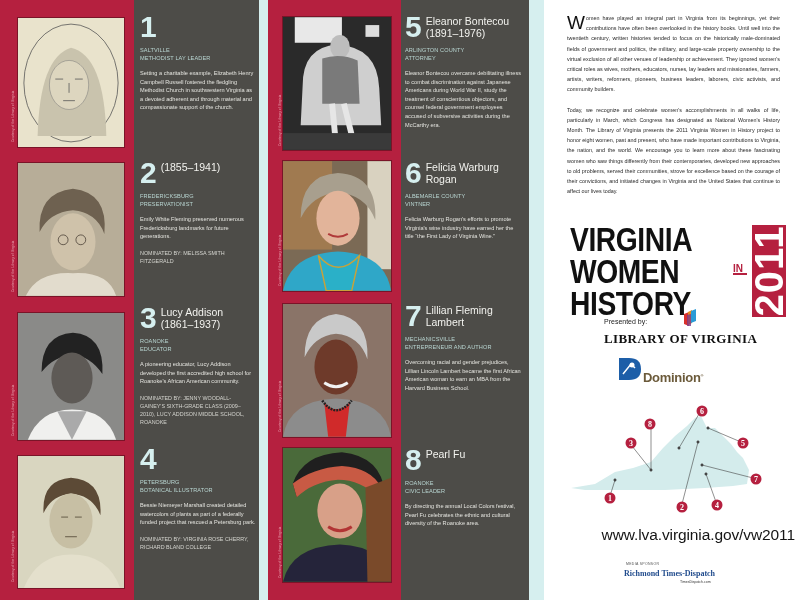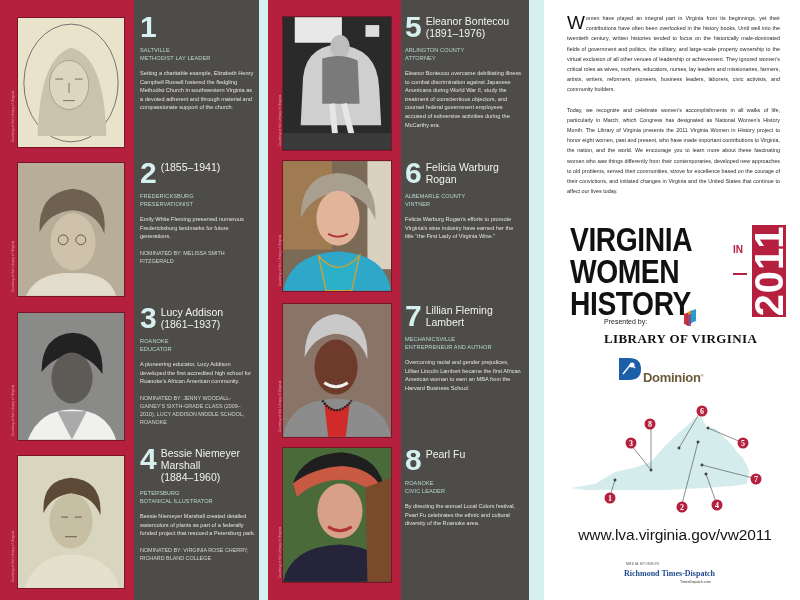--- a/index.html
+++ b/index.html
@@ -40,21 +40,21 @@
   .presented { position: absolute; left: 604px; top: 318px; font-size: 7px; color: #222; }
   .lva { position: absolute; left: 604px; top: 331px; font-family: "Liberation Serif", serif; font-weight: bold; font-size: 13px; letter-spacing: 0.4px; color: #111; }
   .lva-icon { position: absolute; left: 683px; top: 309px; width: 14px; height: 18px; }
 
   .dominion-icon { position: absolute; left: 617px; top: 356px; width: 24px; height: 26px; }
   .dominion { position: absolute; left: 643px; top: 370px; font-weight: bold; font-size: 13px; color: #6b5a3a; letter-spacing: -0.3px; }
   .dominion sup { font-size: 4px; }
 
   .map { position: absolute; left: 555px; top: 400px; width: 240px; height: 120px; }
 
-  .url { position: absolute; left: 555px; top: 526px; width: 240px; text-align: center; font-size: 15.5px; color: #151515; letter-spacing: -0.1px; }
+  .url { position: absolute; left: 555px; top: 526px; width: 240px; text-align: right; font-size: 15.5px; color: #151515; letter-spacing: -0.1px; }
   .media-label { position: absolute; left: 626px; top: 562px; font-size: 3.5px; color: #555; letter-spacing: 0.3px; }
   .rtd { position: absolute; left: 624px; top: 569px; font-family: "Liberation Serif", serif; font-weight: bold; font-size: 8px; color: #1f4a8c; }
   .rtd-url { position: absolute; left: 680px; top: 580px; font-size: 3.5px; color: #333; }
 </style>
 </head>
 <body>
 
 <div class="strip-red" style="left:0;width:134px;"></div>
 <div class="strip-gray" style="left:134px;width:125px;"></div>
 <div class="strip-cyan" style="left:259px;width:9px;"></div>
@@ -191,24 +191,20 @@
     <div>Roanoke</div>
     <div>Educator</div>
   </div>
   <div class="desc">A pioneering educator, Lucy Addison developed the first accredited high school for Roanoke's African American community.</div>
   <div class="nom">Nominated by: Jenny Woodall-Gainey's Sixth-Grade Class (2009–2010), Lucy Addison Middle School, Roanoke</div>
 </div>
 
 <div class="bio" style="left:140px;top:446px;width:118px;">
   <div class="head">
     <span class="num">4</span>
-    <div class="name">
-      <div>Bessie Niemeyer Marshall</div>
-      <div>(1884–1960)</div>
-    </div>
   </div>
   <div class="place">
     <div>Petersburg</div>
     <div>Botanical Illustrator</div>
   </div>
   <div class="desc">Bessie Niemeyer Marshall created detailed watercolors of plants as part of a federally funded project that rescued a Petersburg park.</div>
   <div class="nom">Nominated by: Virginia Rose Cherry, Richard Bland College</div>
 </div>
 
 <div class="bio" style="left:405px;top:14px;width:118px;">
@@ -272,21 +268,21 @@
   <p><span class="dropcap">W</span><span>omen have played an integral part in Virginia from its beginnings, yet their contributions have often been overlooked in the history books. Until well into the twentieth century, written histories tended to focus on the historically male-dominated fields of government and politics, the military, and large-scale property ownership to the virtual exclusion of all other venues of leadership or achievement. They ignored women's critical roles as wives, mothers, educators, nurses, lay leaders and missionaries, farmers, artists, writers, reformers, pioneers, business leaders, laborers, civic activists, and community builders.</span></p>
   <p>Today, we recognize and celebrate women's accomplishments in all walks of life, particularly in March, which Congress has designated as National Women's History Month. The Library of Virginia presents the 2011 Virginia Women in History project to honor eight women, past and present, who have made important contributions to Virginia, the nation, and the world. We encourage you to learn more about these fascinating women who saw things differently from their contemporaries, developed new approaches to old problems, served their communities, strove for excellence based on the courage of their convictions, and initiated changes in Virginia and the United States that continue to affect our lives today.</p>
 </div>
 
 <div class="logo">
   <div class="words">
     <span class="w1">VIRGINIA</span>
     <span class="w1">WOMEN</span>
     <span class="w1">HISTORY</span>
   </div>
-  <span class="in" style="left:163px;top:21px;">IN</span>
+  <span class="in" style="left:163px;top:40px;">IN</span>
   <span class="in-bar" style="left:163px;top:50px;width:14px;"></span>
   <div class="year-box">
     <span class="year">2011</span>
   </div>
 </div>
 
 <span class="presented">Presented by:</span>
 <svg class="lva-icon" viewBox="0 0 14 18">
   <path d="M1 5 L6 3 L6 17 L1 15 Z" fill="#d9302c"></path>
   <path d="M5 3 L9 1 L9 14 L5 16 Z" fill="#e68a1e"></path>

